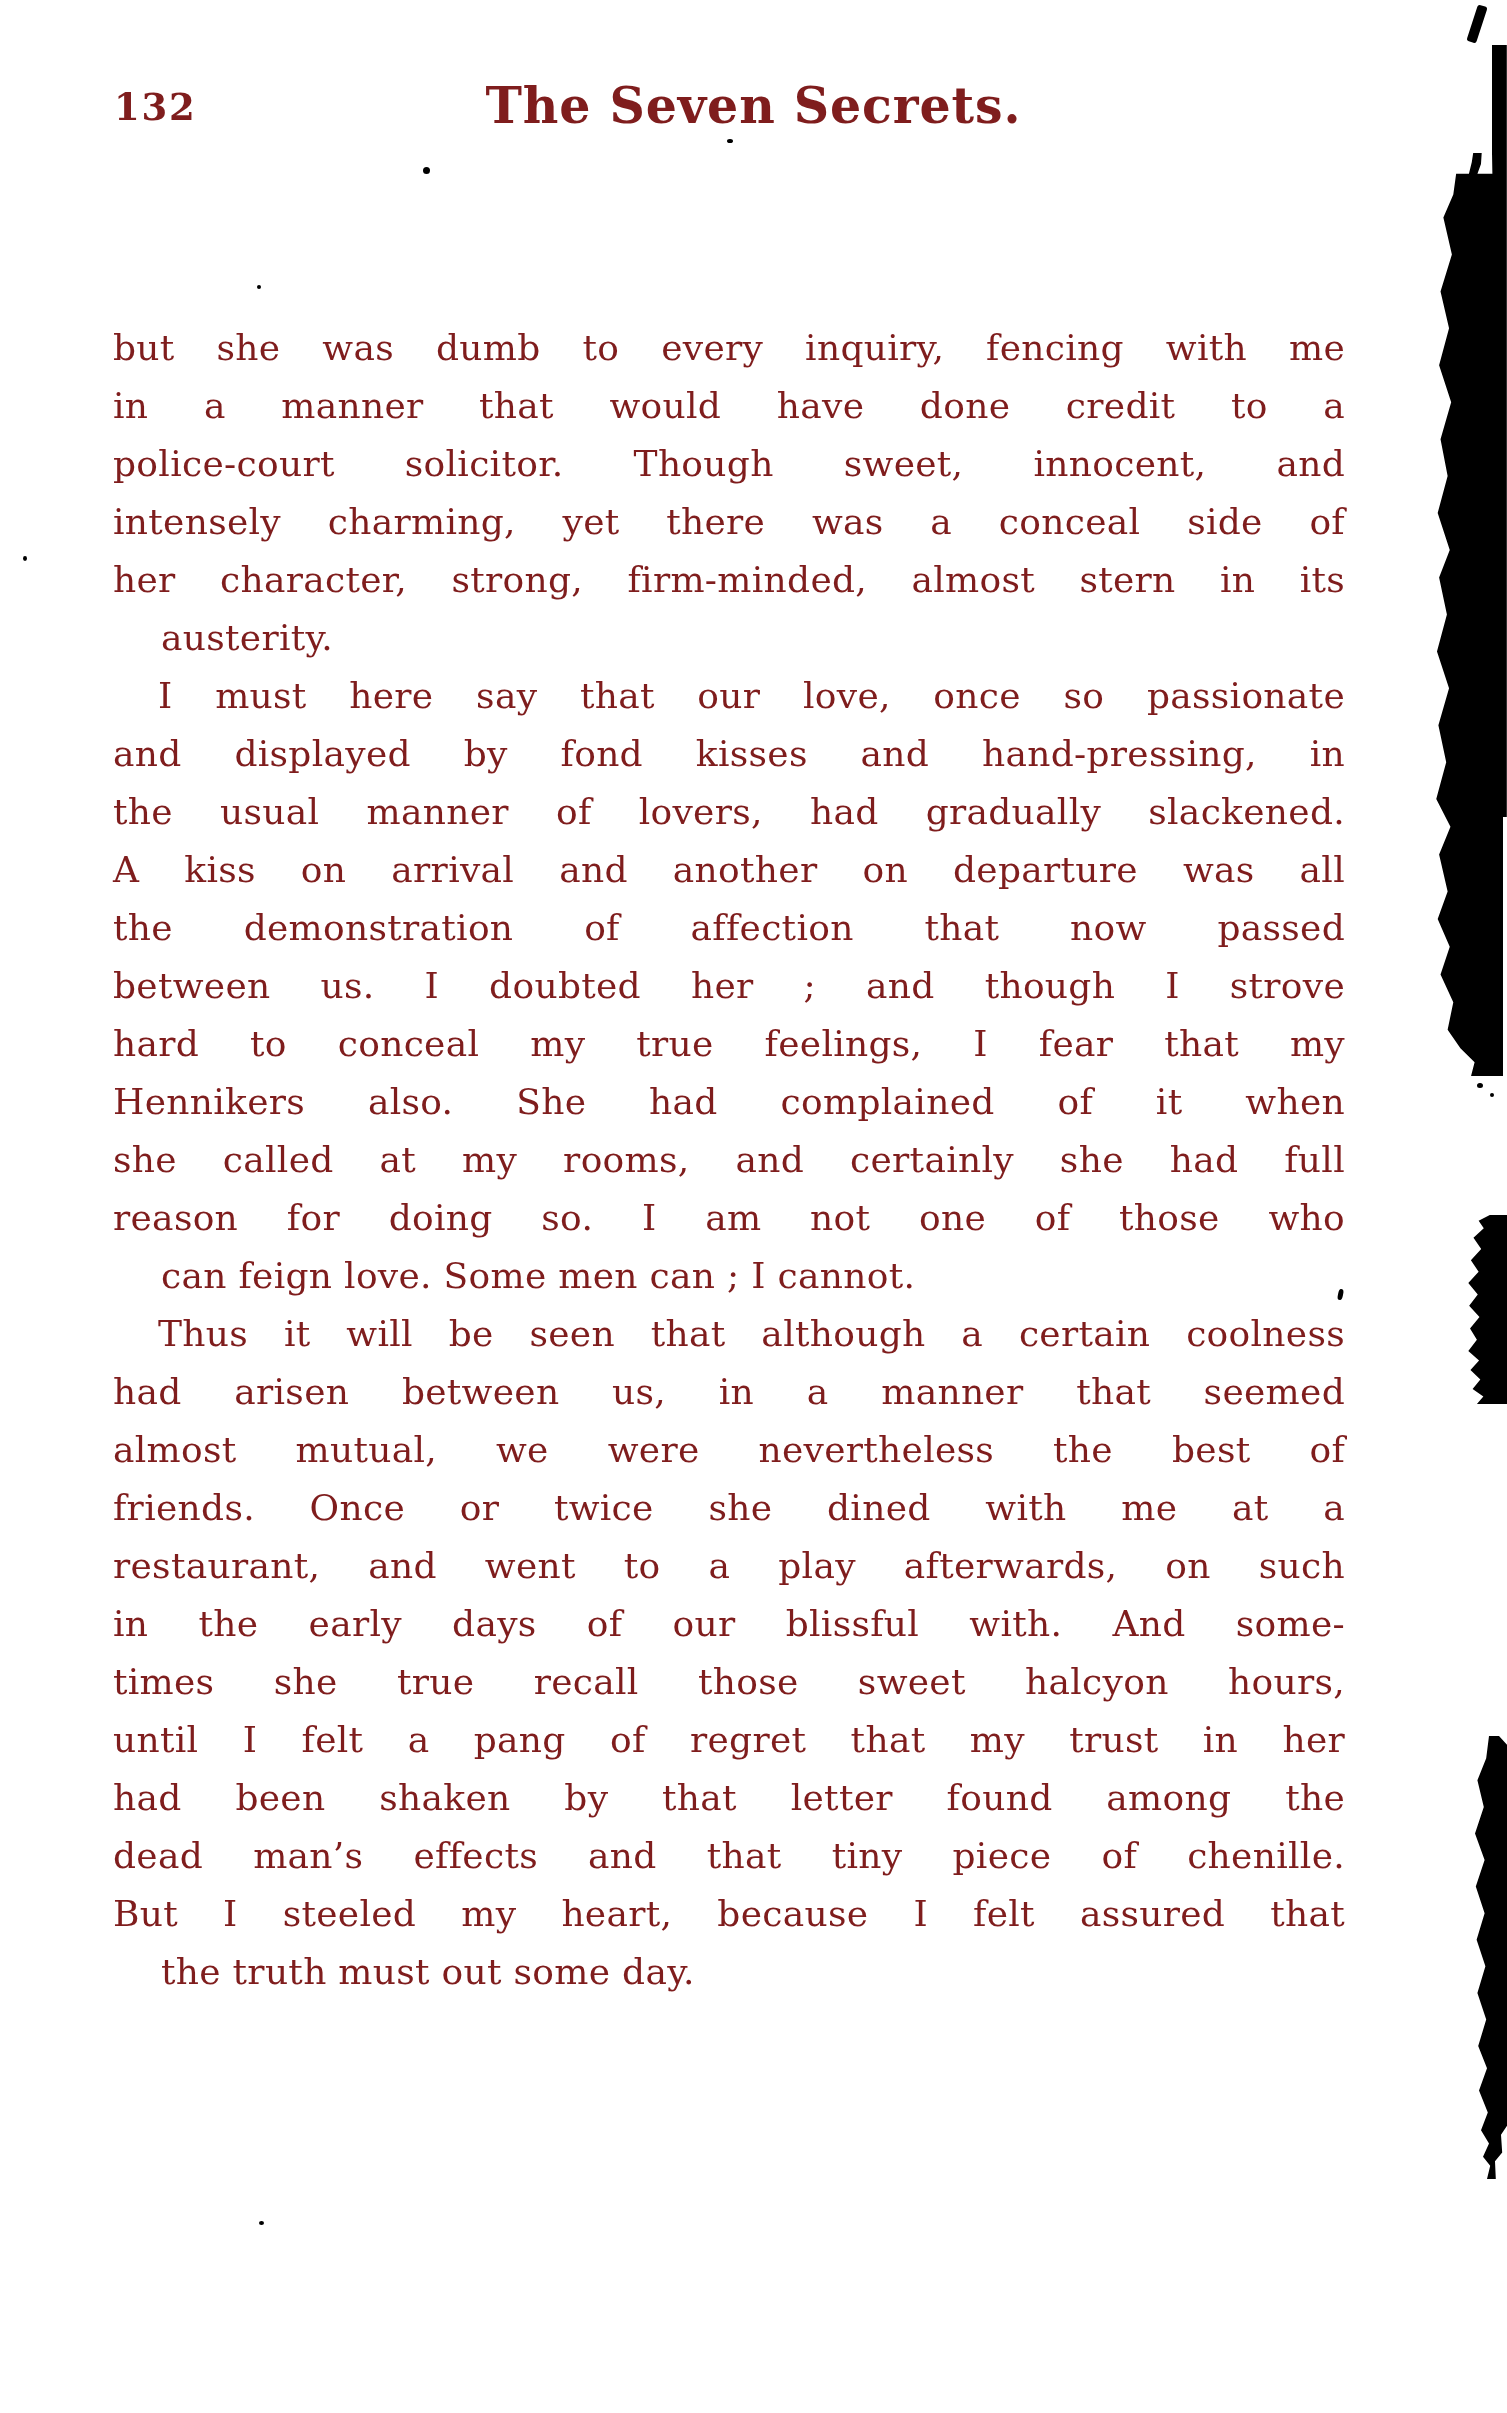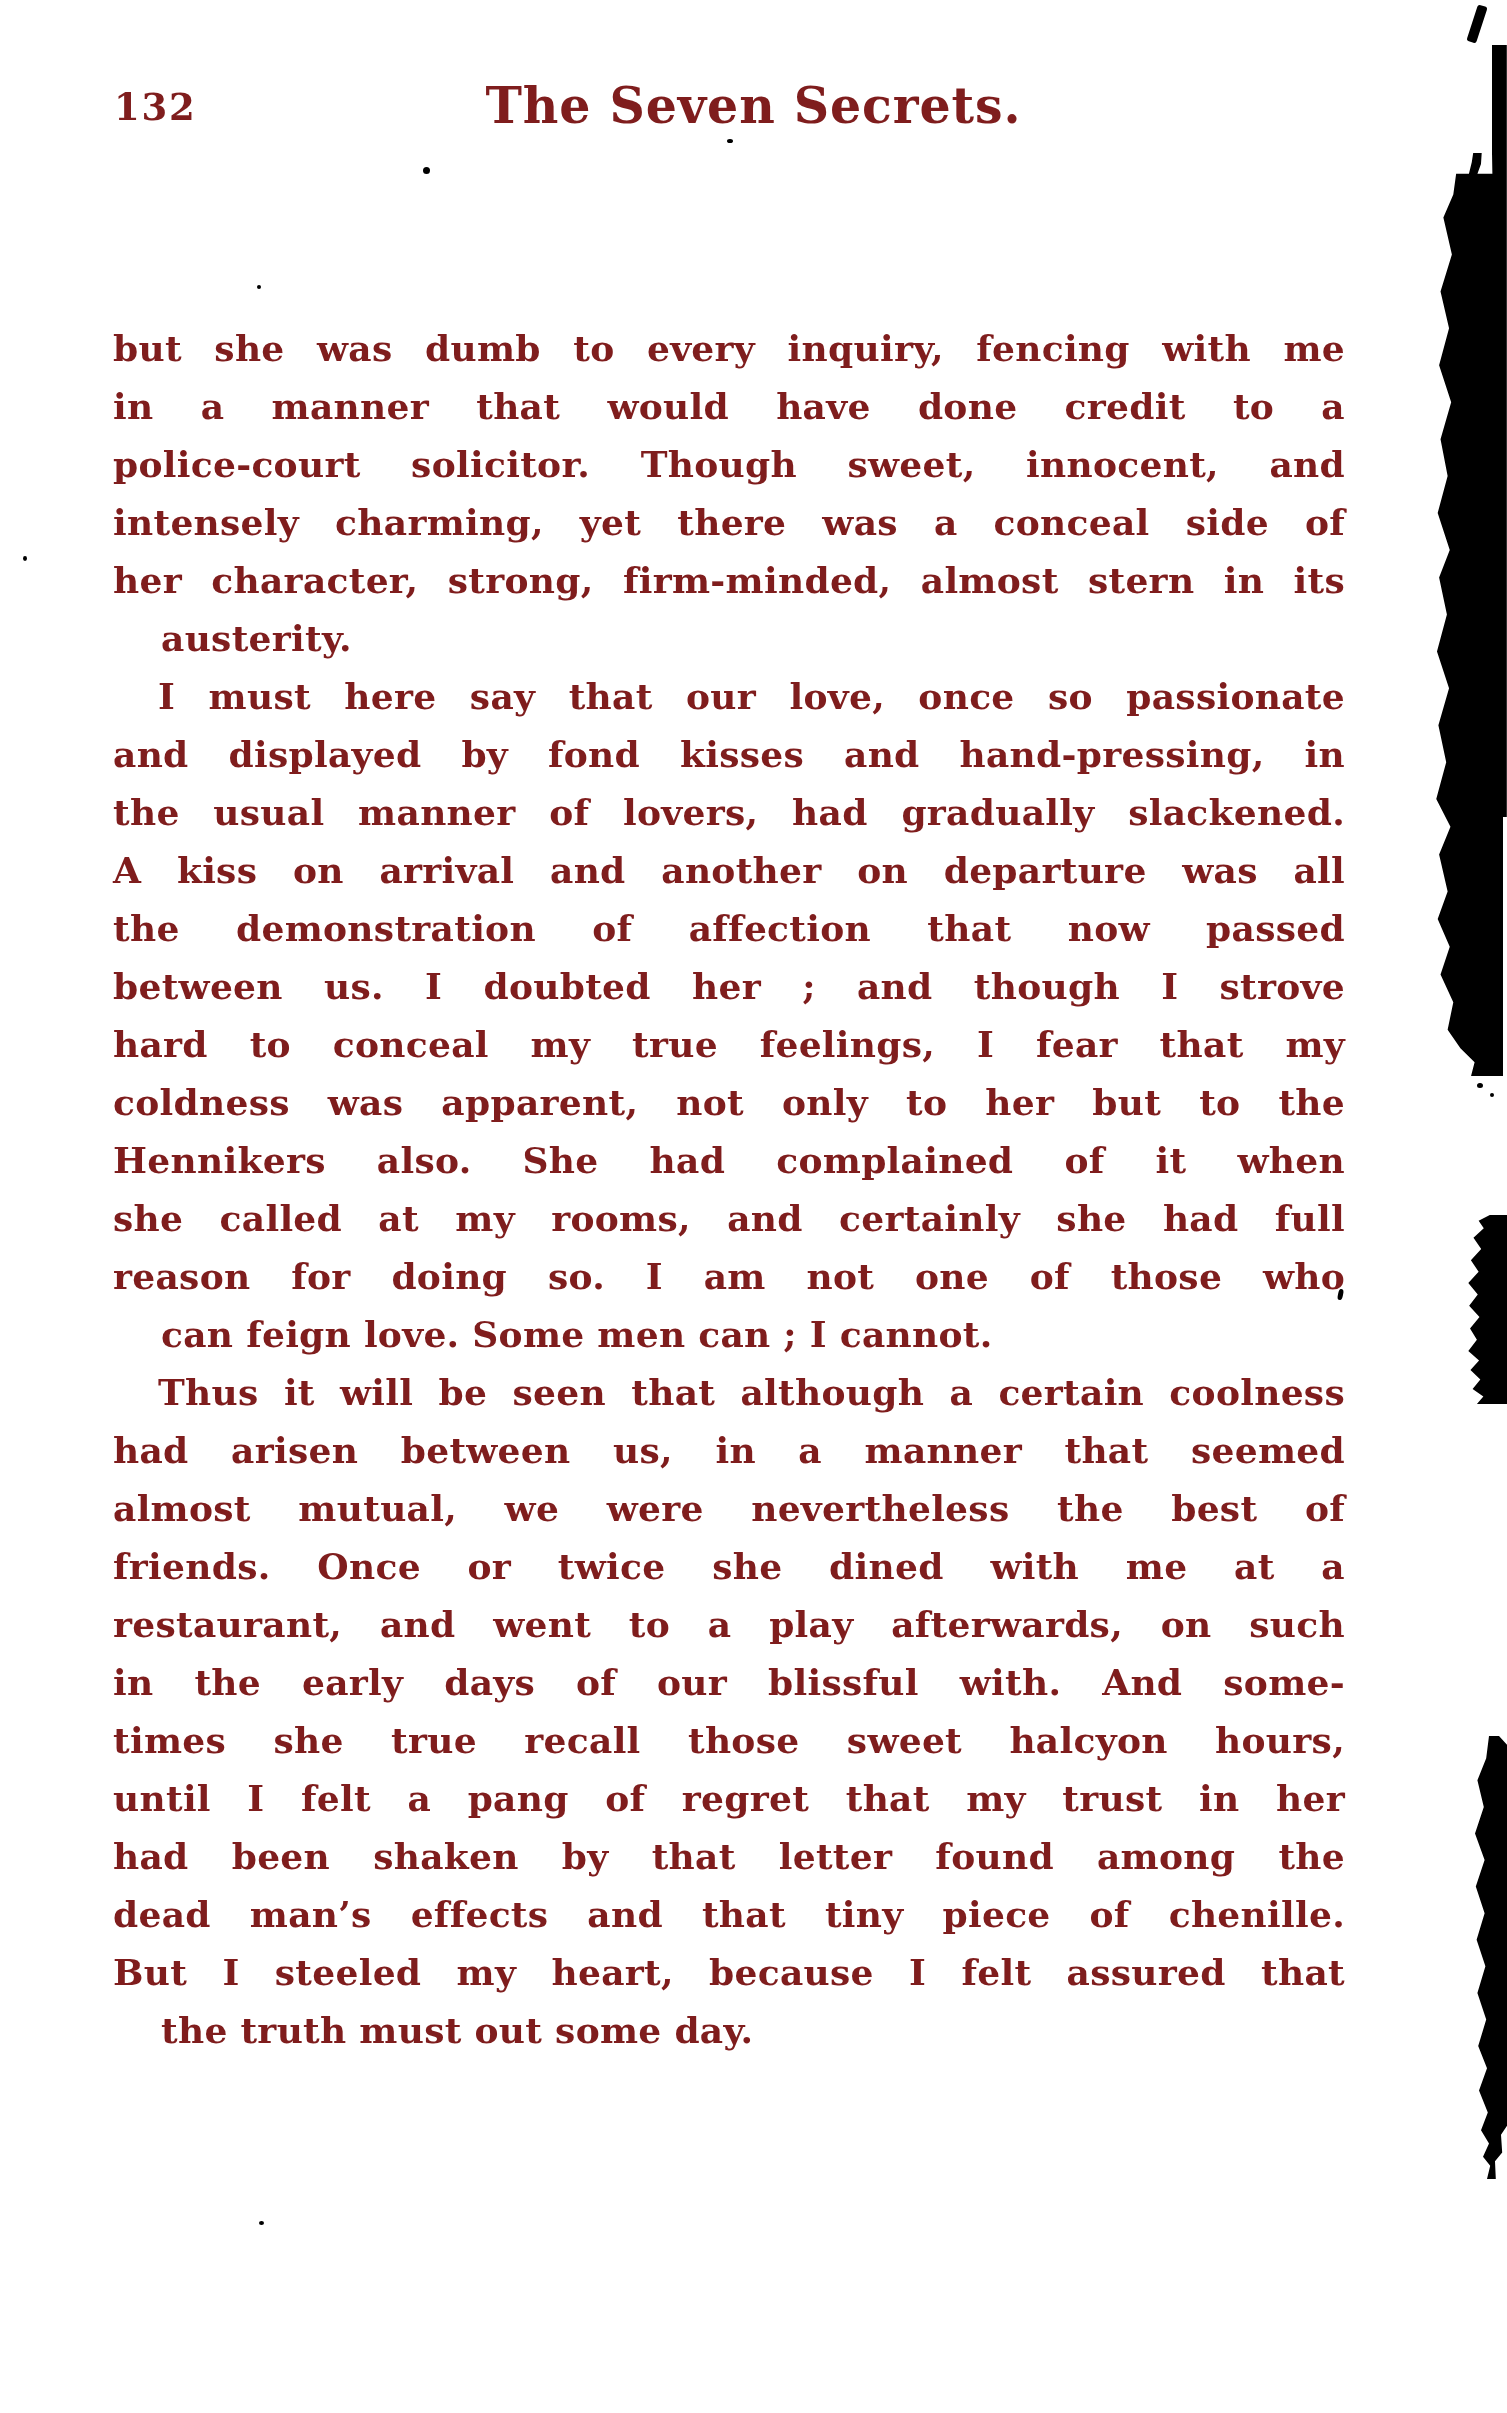--- a/index.html
+++ b/index.html
@@ -17,21 +17,21 @@
     font-size:37px;font-weight:700;letter-spacing:1.7px;
   }
   .page-title{
     position:absolute;left:0;right:0;top:76px;
     text-align:center;
     font-size:49px;font-weight:700;letter-spacing:0.9px;
     transform:scaleY(1.04);
   }
   .text-block{
     position:absolute;left:113px;top:319px;width:1232px;
-    font-size:36px;font-weight:700;line-height:58px;
+    font-size:36px;font-weight:400;line-height:58px;
     letter-spacing:0.3px;
   }
   .paragraph{margin:0;padding:0;}
   .line{
     text-align:justify;
     text-align-last:justify;
   }
   .line.last{text-align-last:left;margin-left:48px;}
   .line.indent{padding-left:45px;}
 
@@ -99,21 +99,20 @@
         <div class="line last">austerity.</div>
       </div>
       <div class="paragraph">
         <div class="line indent">I must here say that our love, once so passionate</div>
         <div class="line">and displayed by fond kisses and hand-pressing, in</div>
         <div class="line">the usual manner of lovers, had gradually slackened.</div>
         <div class="line">A kiss on arrival and another on departure was all</div>
         <div class="line">the demonstration of affection that now passed</div>
         <div class="line">between us. I doubted her ; and though I strove</div>
         <div class="line">hard to conceal my true feelings, I fear that my</div>
-        <div class="line">coldness was apparent, not only to her but to the</div>
         <div class="line">Hennikers also. She had complained of it when</div>
         <div class="line">she called at my rooms, and certainly she had full</div>
         <div class="line">reason for doing so. I am not one of those who</div>
         <div class="line last">can feign love. Some men can ; I cannot.</div>
       </div>
       <div class="paragraph">
         <div class="line indent">Thus it will be seen that although a certain coolness</div>
         <div class="line">had arisen between us, in a manner that seemed</div>
         <div class="line">almost mutual, we were nevertheless the best of</div>
         <div class="line">friends. Once or twice she dined with me at a</div>

